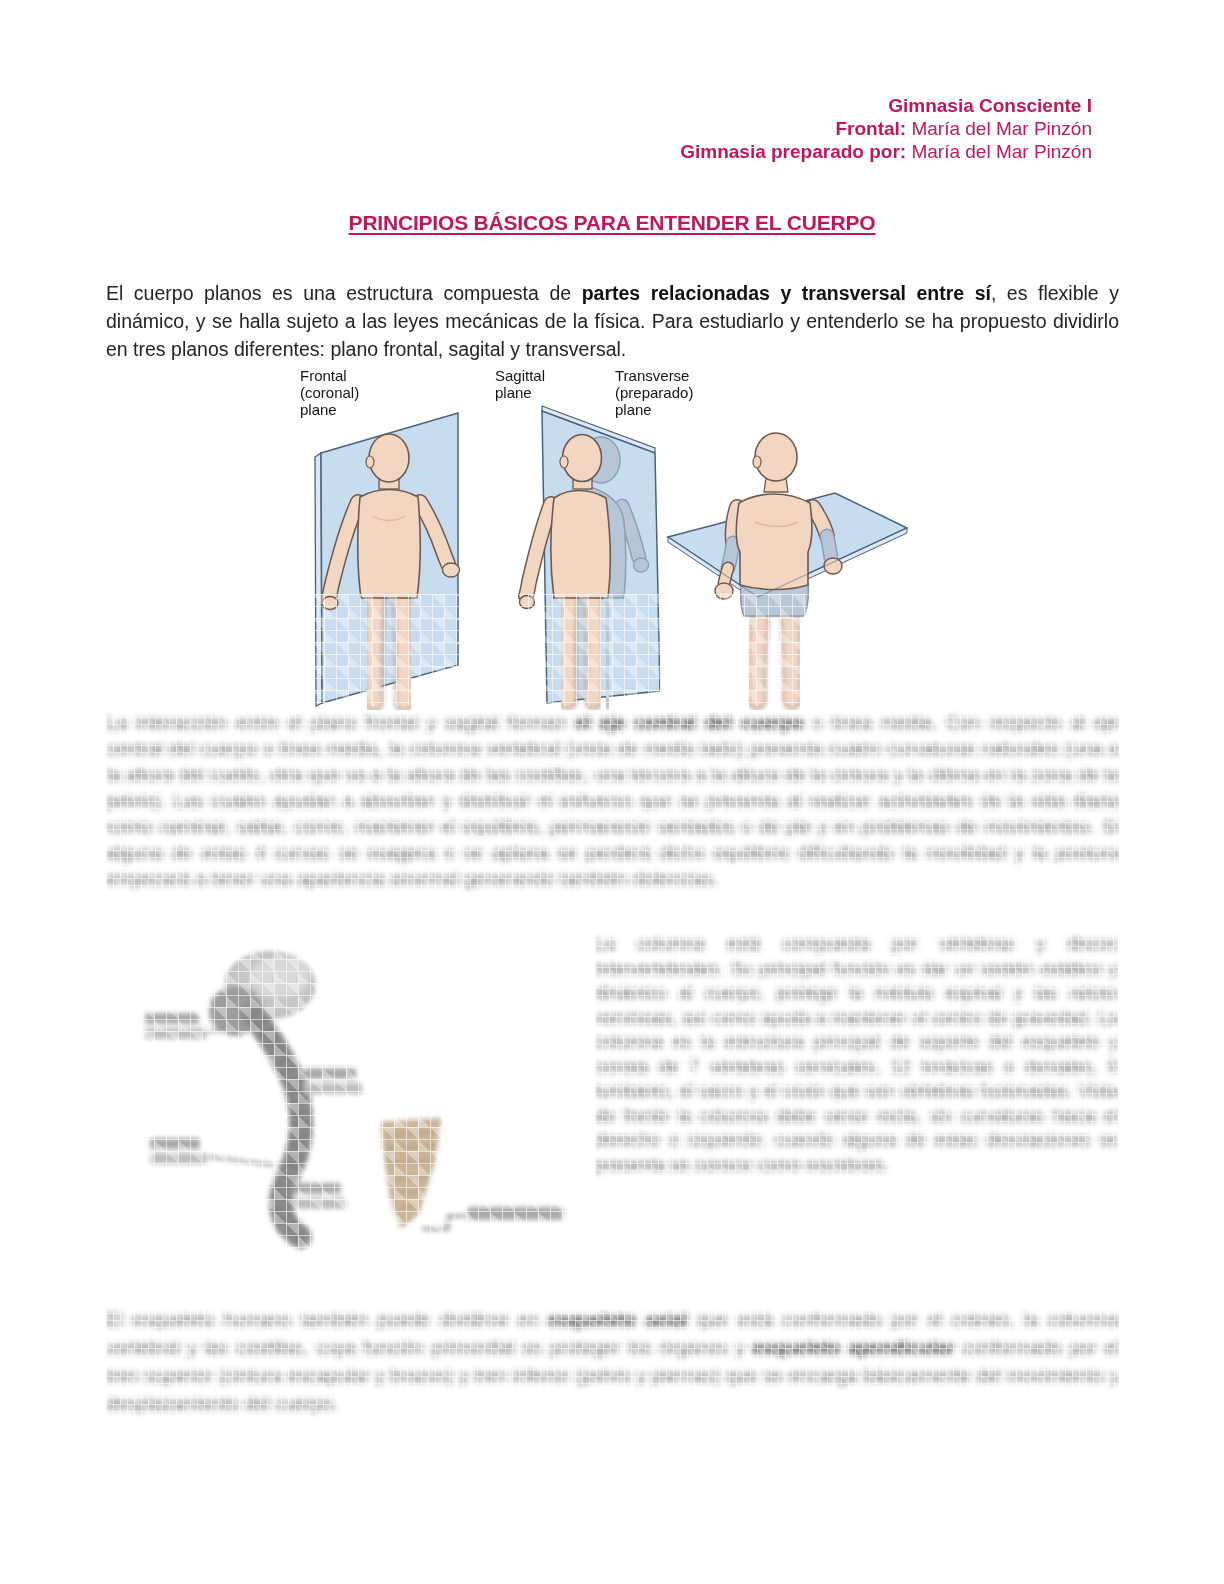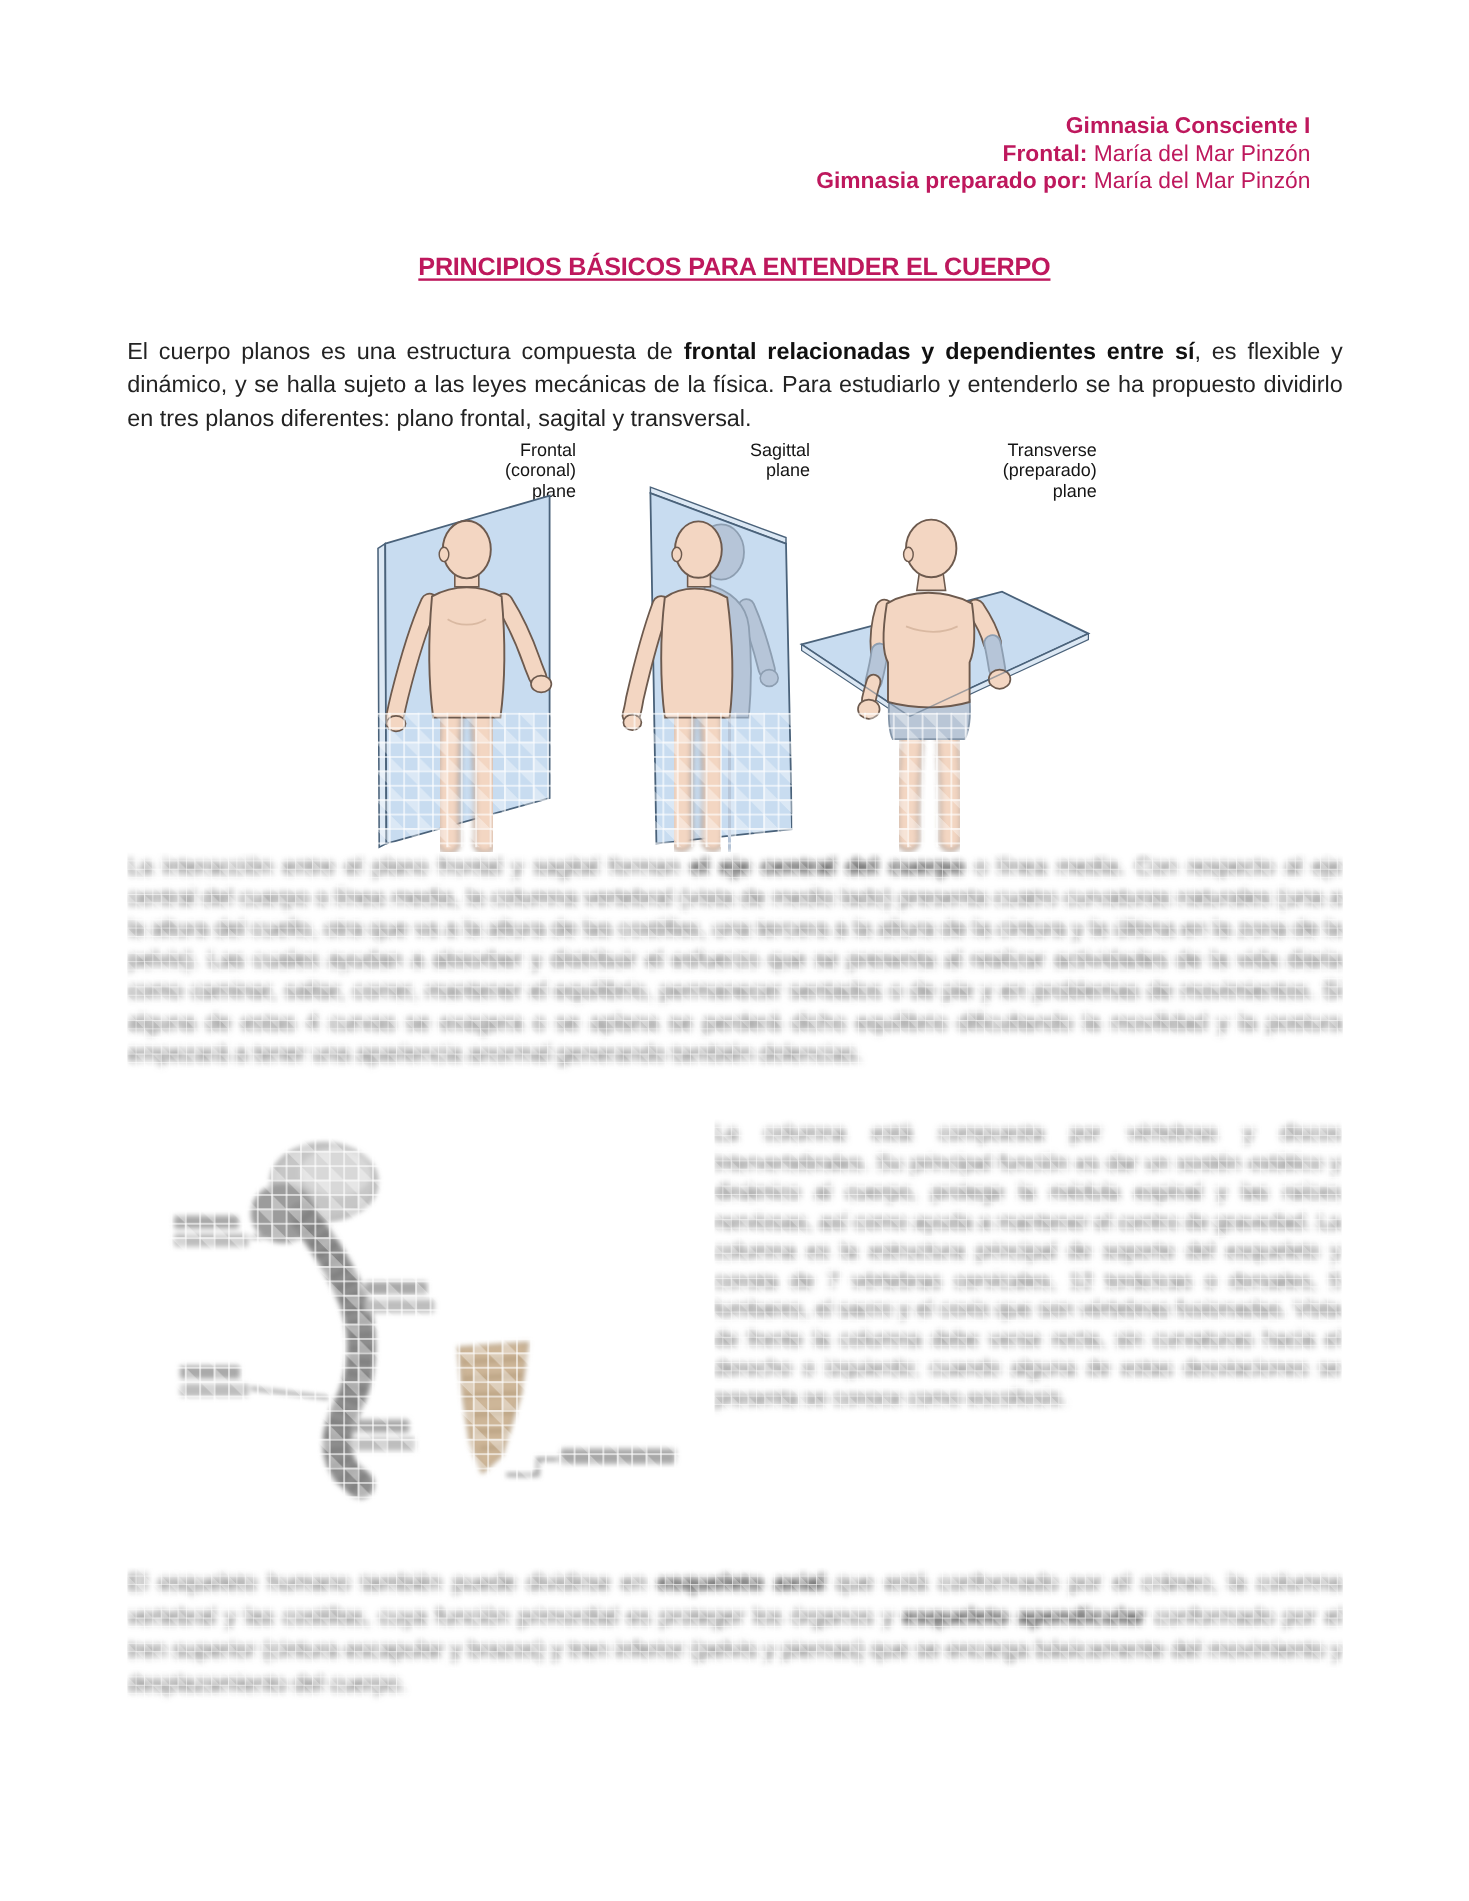--- a/index.html
+++ b/index.html
@@ -14,21 +14,21 @@
   
   .doc-title{top:211px;left:0;width:100%;text-align:center;font-size:21px;font-weight:bold;
              letter-spacing:-0.2px;color:#be185d;}
   .doc-title span{text-decoration:underline;text-underline-offset:3px;}
 
   
   .intro{top:259px;left:106px;width:1013px;font-size:19.5px;line-height:28px;text-align:justify;color:#232323;}
   .intro b{color:#111;}
 
   
-  .fig-label{font-size:15px;line-height:17px;text-align:right;color:#151515;}
+  .fig-label{font-size:15px;line-height:17px;text-align:left;color:#151515;}
 
   
   .obs-wrap{overflow:hidden;}
   .obs-text{margin:0;color:#4a4a4a;text-align:justify;filter:blur(3.1px);}
   .obs-text b{color:#101010;}
   .p1{font-size:19px;line-height:26px;}
   .p2{font-size:18px;line-height:24.5px;}
   .p3{font-size:19px;line-height:28px;}
 
   .mosaic{position:absolute;inset:0;pointer-events:none;
@@ -51,32 +51,32 @@
 <div class="page">
 
   <div class="abs doc-header">
     <div><span class="b">Gimnasia Consciente I</span></div>
     <div><span class="b">Frontal:</span><span> María del Mar Pinzón</span></div>
     <div><span class="b">Gimnasia preparado por:</span><span> María del Mar Pinzón</span></div>
   </div>
 
   <div class="abs doc-title"><span>PRINCIPIOS BÁSICOS PARA ENTENDER EL CUERPO</span></div>
 
-  <p class="abs intro"><span>El cuerpo planos es una estructura compuesta de </span><b>frontal relacionadas y dependientes entre sí</b><span>, es flexible y dinámico, y se halla sujeto a las leyes mecánicas de la física.  Para estudiarlo y entenderlo se ha propuesto dividirlo en tres planos diferentes: plano frontal, sagital y transversal.</span></p>
+  <p class="abs intro"><span>El cuerpo planos es una estructura compuesta de </span><b>partes relacionadas y transversal entre sí</b><span>, es flexible y dinámico, y se halla sujeto a las leyes mecánicas de la física.  Para estudiarlo y entenderlo se ha propuesto dividirlo en tres planos diferentes: plano frontal, sagital y transversal.</span></p>
 
   <div class="abs fig-label" style="top:367px;left:300px;width:180px;">
     <div>Frontal</div>
     <div>(coronal)</div>
     <div>plane</div>
   </div>
   <div class="abs fig-label" style="top:367px;left:495px;width:180px;">
     <div>Sagittal</div>
     <div>plane</div>
   </div>
-  <div class="abs fig-label" style="top:367px;left:664px;width:250px;">
+  <div class="abs fig-label" style="top:367px;left:615px;width:250px;">
     <div>Transverse</div>
     <div>(preparado)</div>
     <div>plane</div>
   </div>
 
   <div class="abs" style="top:400px;left:300px;">
     <svg width="180" height="310" viewBox="0 0 180 310">
       <defs>
           <filter id="fb1" x="-20%" y="-20%" width="140%" height="140%">
             <feGaussianBlur stdDeviation="2.2"></feGaussianBlur>

